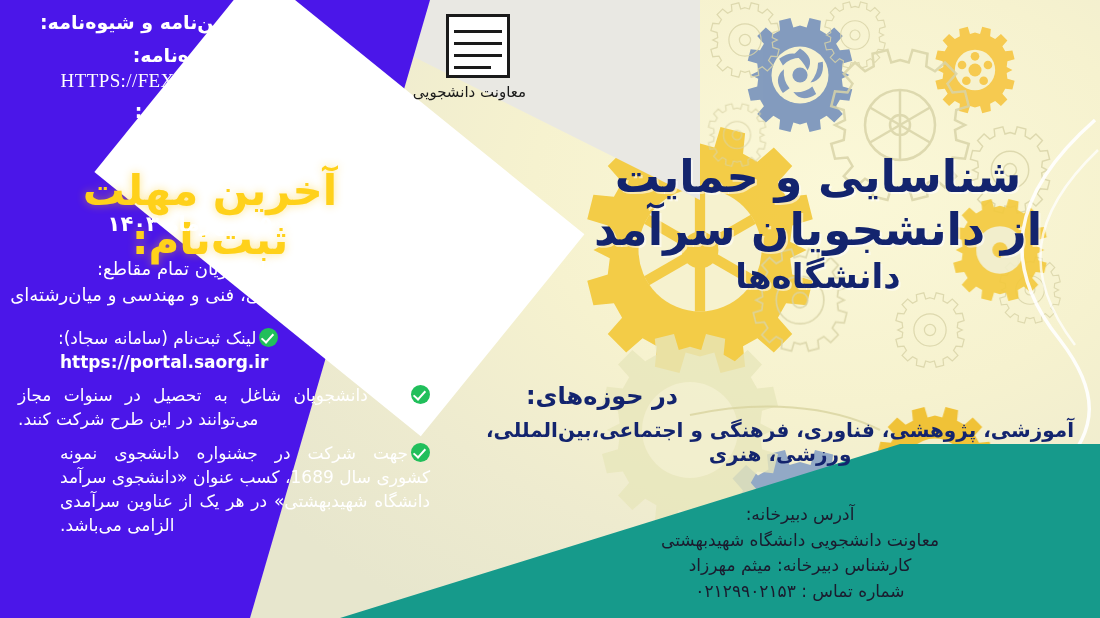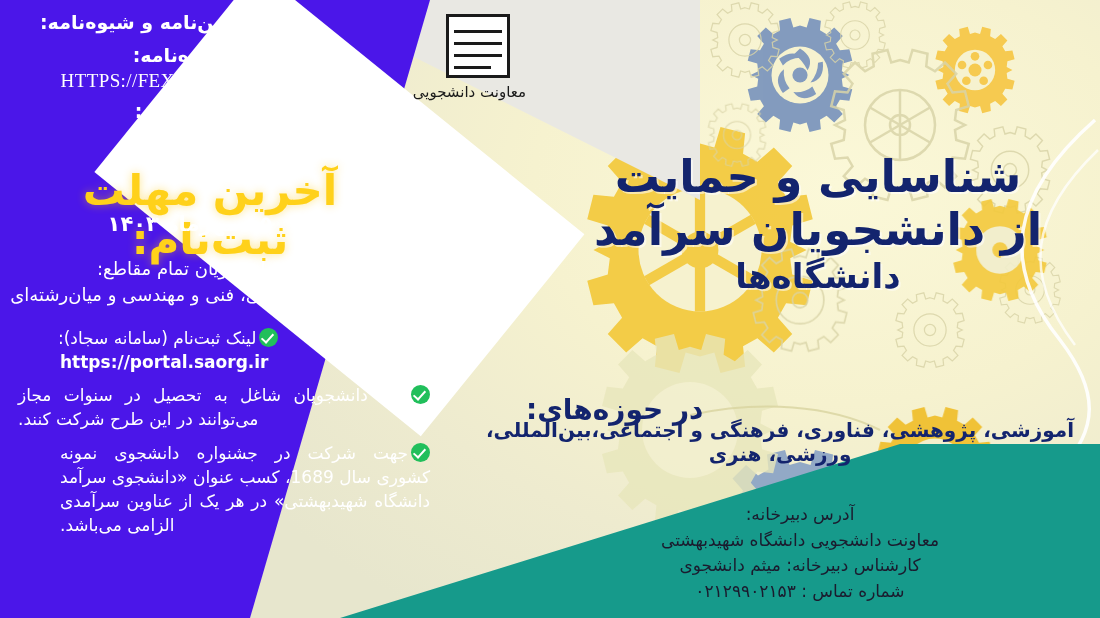--- a/index.html
+++ b/index.html
@@ -124,22 +124,22 @@
     position:absolute; right:12px; top:150px; width:540px;
     color:#13246e; font-weight:bold; direction:rtl; text-align:center;
     line-height:1.18; letter-spacing:1px;
     text-shadow:2px 2px 0 rgba(255,255,255,.55);
   }
   .mt1 { font-size:45px; }
   .mt2 { font-size:45px; }
   .mt3 { font-size:34px; }
 
   .fields-label {
-    position:absolute; right:14px; top:393px; width:560px;
-    color:#13246e; font-weight:bold; font-size:28px;
+    position:absolute; right:14px; top:382px; width:560px;
+    color:#13246e; font-weight:bold; font-size:24px;
     text-align:left; direction:rtl;
   }
   .fields-list {
     position:absolute; right:10px; top:418px; width:620px;
     color:#13246e; font-weight:bold; font-size:20px;
     text-align:center; direction:rtl;
   }
 
   
   .sec {
@@ -377,17 +377,17 @@
     <div class="mt2">از دانشجویان سرآمد</div>
     <div class="mt3">دانشگاه‌ها</div>
   </div>
 
   <div class="fields-label">در حوزه‌های:</div>
   <div class="fields-list">آموزشی، پژوهشی، فناوری، فرهنگی و اجتماعی،بین‌المللی، ورزشی، هنری</div>
 
   <div class="sec">
     <div class="t">آدرس دبیرخانه:</div>
     <div class="t">معاونت دانشجویی دانشگاه شهیدبهشتی</div>
-    <div class="t">کارشناس دبیرخانه: میثم دانشجوی</div>
+    <div class="t">کارشناس دبیرخانه: میثم مهرزاد</div>
     <div class="t">شماره تماس : ۰۲۱۲۹۹۰۲۱۵۳</div>
   </div>
 
 </div>
 
 </body></html>

